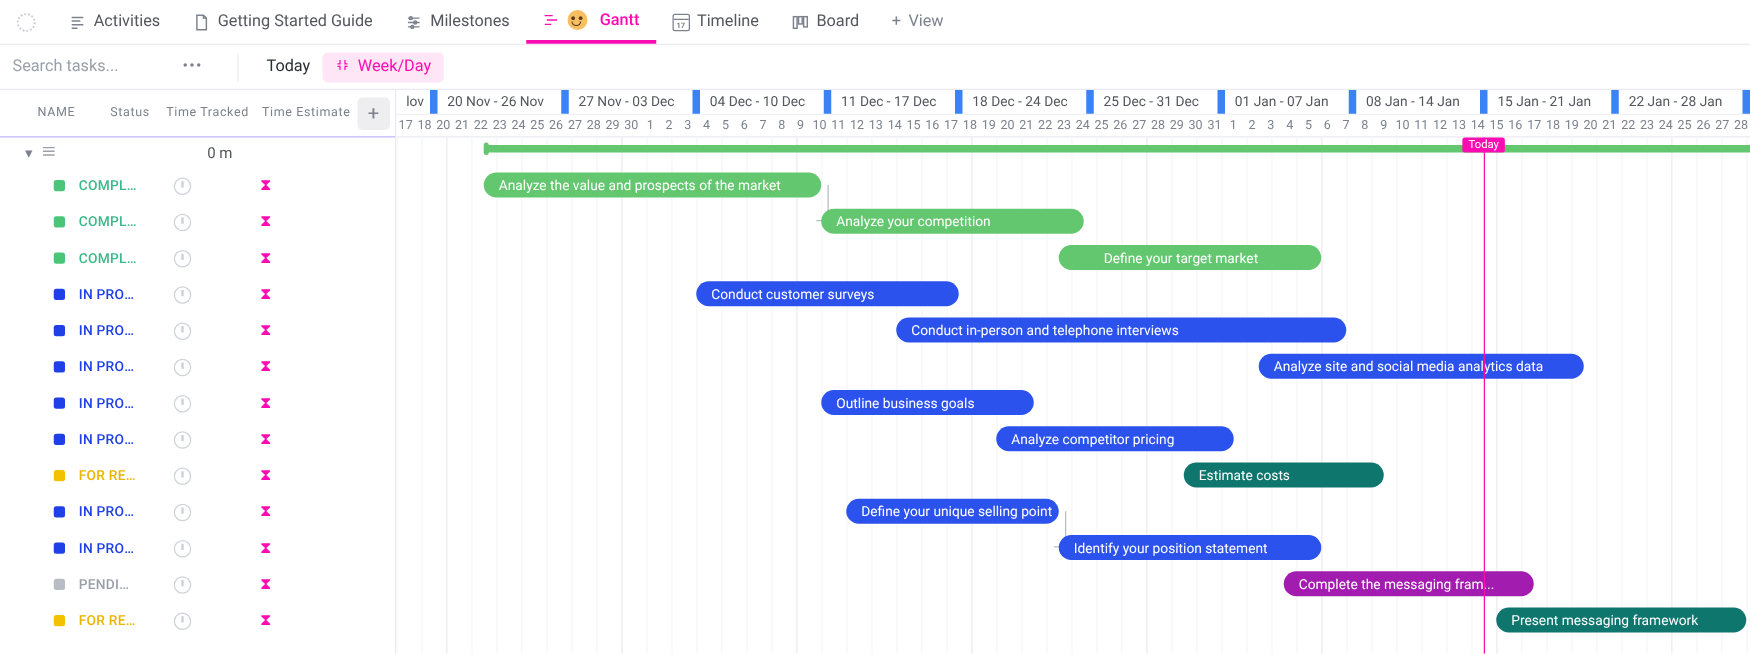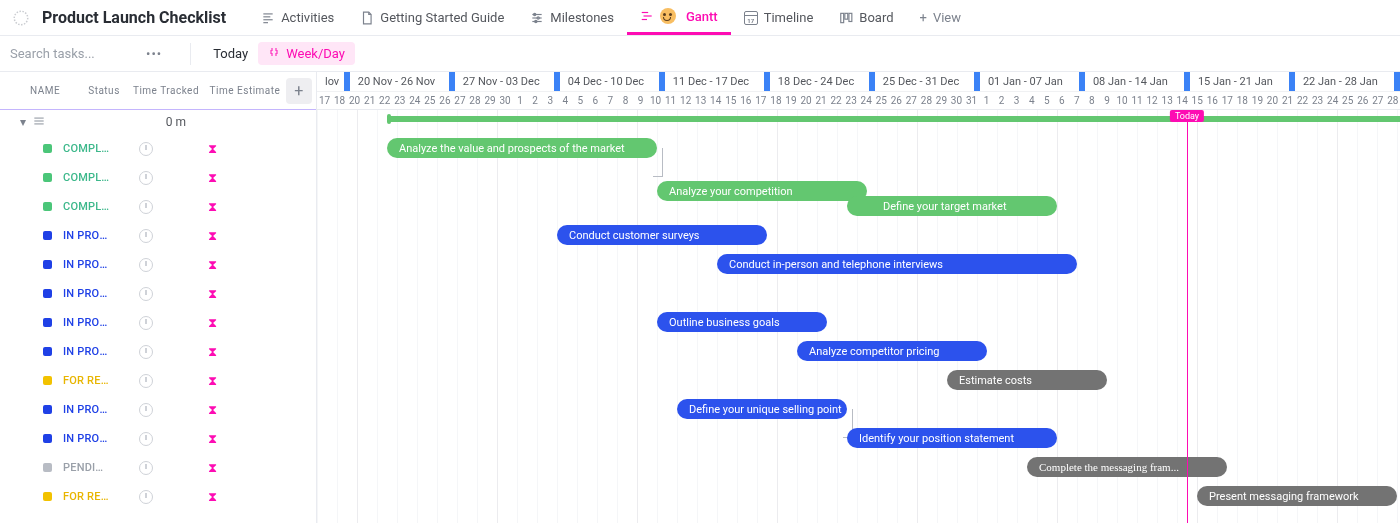--- a/index.html
+++ b/index.html
@@ -63,22 +63,22 @@
   .g-head2 { height:18px; display:flex; border-bottom:1px solid #e9ebf0; font-size:10px; color:#7c828d; }
   .g-head2 .day { width:20px; display:flex; align-items:center; justify-content:center; }
   .g-body { position:relative; }
   .grid-col { position:absolute; top:0; bottom:0; width:1px; background:#f5f6f8; }
   .grid-col.week { background:#ececef; }
   .today-line { position:absolute; top:0; bottom:0; width:1px; background:#fd0cb3; z-index:5;}
   .today-tag { position:absolute; top:0; transform:translateX(-50%); background:#fd0cb3; color:#fff; font-size:9px; padding:1px 5px; border-radius:2px; z-index:6;}
   .bar { position:absolute; height:20px; border-radius:10px; color:#fff; font-size:11px; display:flex; align-items:center; padding:0 12px; white-space:nowrap; z-index:3; cursor:pointer;}
   .bar.green { background:#63c770; }
   .bar.blue  { background:#2c52ed; }
-  .bar.yellow{ background:#737373; }
-  .bar.grey  { background:#737373;font-family:Liberation Serif, serif; }
+  .bar.yellow{ background:#0f766e; }
+  .bar.grey  { background:#a21caf; }
   .summary-bar { position:absolute; height:6px; background:#63c770; border-radius:3px; z-index:2;}
   .summary-bar.handle-l::before, .summary-bar.handle-r::after{
     content:''; position:absolute; top:-2px; width:4px; height:10px; background:#63c770; border-radius:2px;
   }
   .summary-bar.handle-l::before{ left:0;}
   .summary-bar.handle-r::after{ right:0;}
   .link { position:absolute; border:1px solid #b8bcc4; border-top:none; border-left:none; z-index:1;}
 
   .face { display:inline-block; width:16px; height:16px; border-radius:50%; background:#f8be62; margin-right:4px; position:relative;}
   .face::before{content:''; position:absolute; width:3px;height:3px;background:#5b3d1d;border-radius:50%; left:3px; top:5px; box-shadow:6px 0 #5b3d1d;}
@@ -90,21 +90,20 @@
 </style>
 </head>
 <body>
 
 <div class="header">
   <div class="app-icon">
     <svg viewBox="0 0 24 24" fill="none" stroke="#7c828d" stroke-width="2" stroke-dasharray="2 2">
         <circle cx="12" cy="12" r="9"></circle>
       </svg>
   </div>
-  <div class="title">Product Launch Checklist</div>
   <div class="tabs" id="tabs">
       <div class="tab">
         <span class="ticon">
           <svg width="14" height="14" viewBox="0 0 24 24" fill="none" stroke="currentColor" stroke-width="2">
             <line x1="4" y1="5" x2="20" y2="5"></line>
             <line x1="4" y1="10" x2="16" y2="10"></line>
             <line x1="4" y1="15" x2="20" y2="15"></line>
             <line x1="4" y1="20" x2="12" y2="20"></line>
           </svg>
         </span>
@@ -427,25 +426,26 @@
         <div class="grid-col" style="left: 980px;"></div>
         <div class="grid-col" style="left: 1000px;"></div>
         <div class="grid-col week" style="left: 1020px;"></div>
         <div class="grid-col" style="left: 1040px;"></div>
         <div class="grid-col" style="left: 1060px;"></div>
         <div class="grid-col" style="left: 1080px;"></div>
         <div class="today-line" style="left: 870px;"></div>
         <div class="today-tag" style="left: 870px;">Today</div>
         <div class="summary-bar handle-l handle-r" style="left: 70px; width: 1360px; top: 6px;"></div>
         <div class="bar green" style="left: 70px; top: 28px; width: 270px;">Analyze the value and prospects of the market</div>
-        <div class="bar green" style="left: 340px; top: 71px; width: 210px;">Analyze your competition</div>
+        <div class="bar green" style="left: 340px; top: 57px; width: 210px;">Analyze your competition</div>
         <div class="link" style="left: 336px; top: 38px; width: 10px; height: 29px;"></div>
         <div class="bar green" style="left: 530px; top: 86px; width: 210px; padding-left: 36px;">Define your target market</div>
         <div class="bar blue" style="left: 240px; top: 115px; width: 210px;">Conduct customer surveys</div>
         <div class="bar blue" style="left: 400px; top: 144px; width: 360px;">Conduct in-person and telephone interviews</div>
+        <div class="bar blue" style="left: 690px; top: 173px; width: 260px;">Analyze site and social media analytics data</div>
         <div class="bar blue" style="left: 340px; top: 202px; width: 170px;">Outline business goals</div>
         <div class="bar blue" style="left: 480px; top: 231px; width: 190px;">Analyze competitor pricing</div>
         <div class="bar yellow" style="left: 630px; top: 260px; width: 160px;">Estimate costs</div>
         <div class="bar blue" style="left: 360px; top: 289px; width: 170px;">Define your unique selling point</div>
         <div class="bar blue" style="left: 530px; top: 318px; width: 210px;">Identify your position statement</div>
         <div class="link" style="left: 526px; top: 299px; width: 10px; height: 29px;"></div>
         <div class="bar grey" style="left: 710px; top: 347px; width: 200px;">Complete the messaging fram...</div>
         <div class="bar yellow" style="left: 880px; top: 376px; width: 200px;">Present messaging framework</div>
       </div>
   </div>

